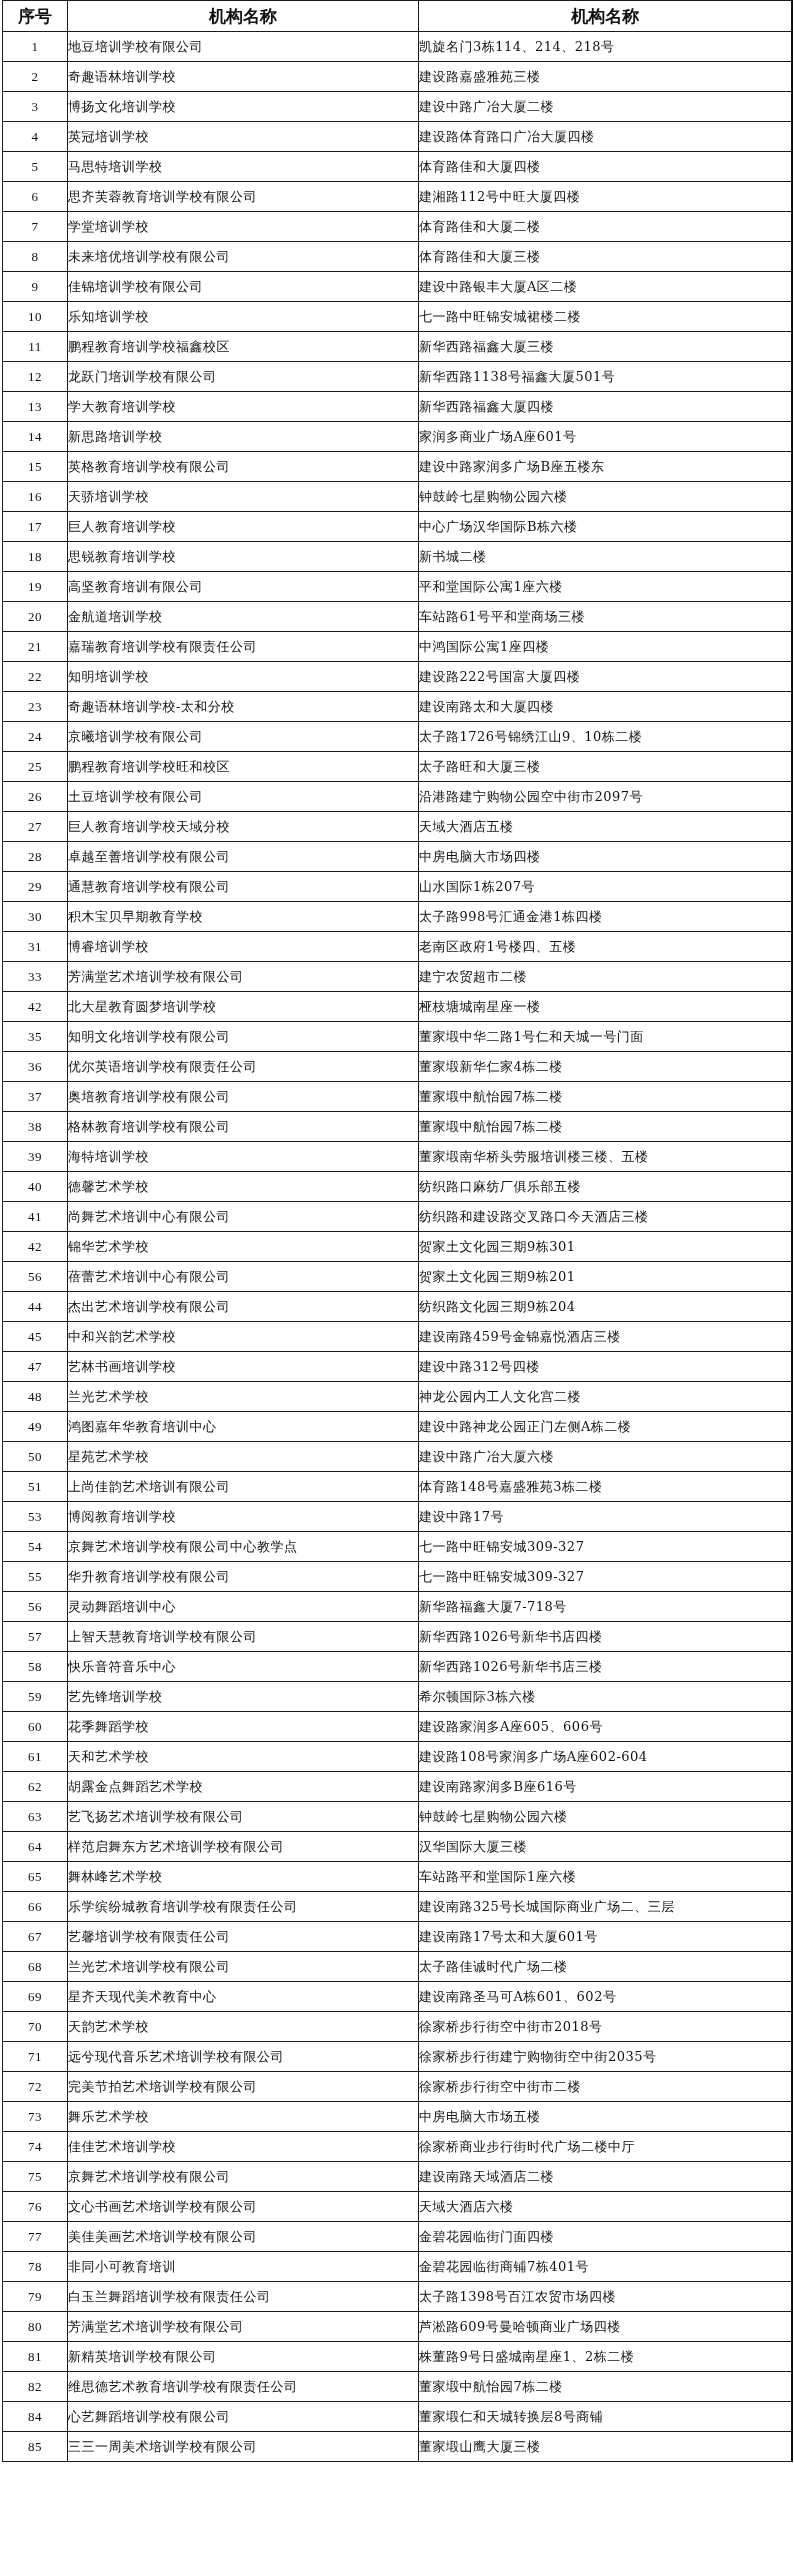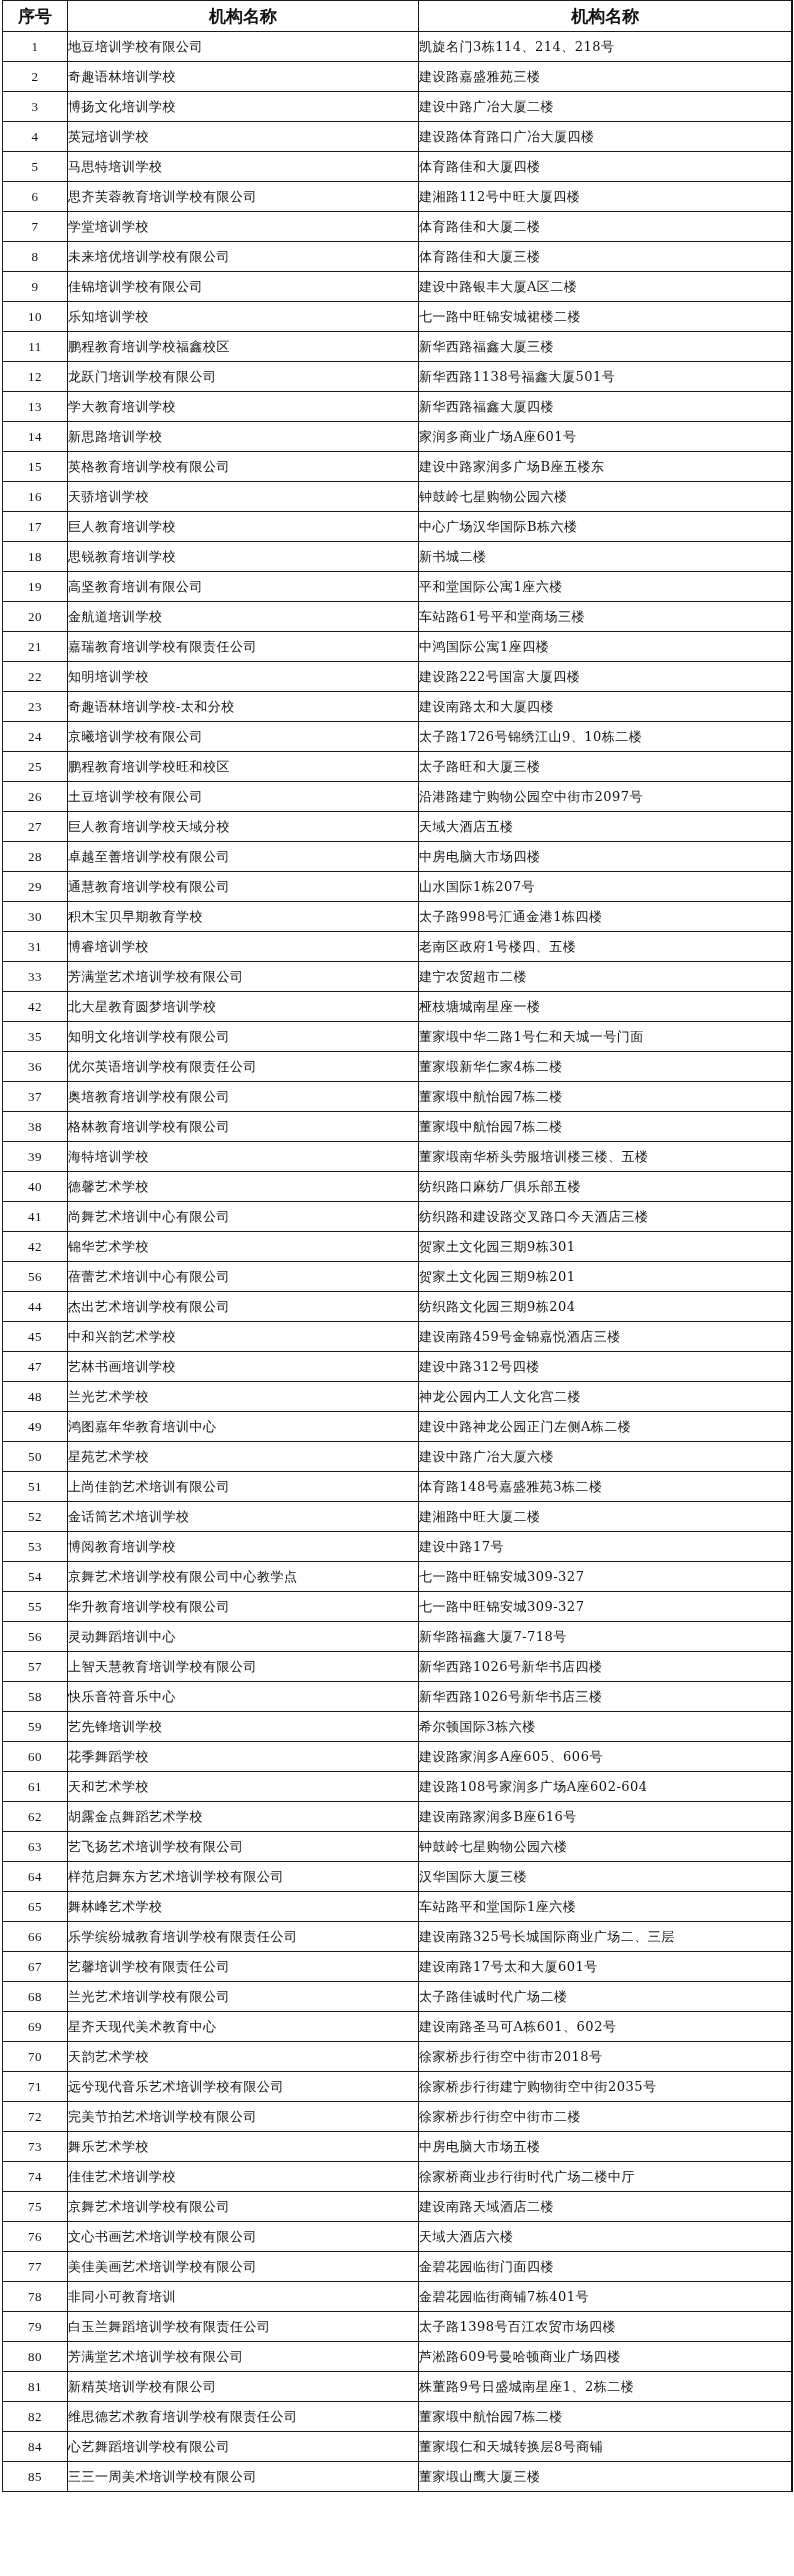--- a/index.html
+++ b/index.html
@@ -271,25 +271,20 @@
         <td class="idx">50</td>
         <td class="name">星苑艺术学校</td>
         <td class="addr">建设中路广冶大厦六楼</td>
       </tr>
       <tr>
         <td class="idx">51</td>
         <td class="name">上尚佳韵艺术培训有限公司</td>
         <td class="addr">体育路148号嘉盛雅苑3栋二楼</td>
       </tr>
       <tr>
-        <td class="idx">52</td>
-        <td class="name">金话筒艺术培训学校</td>
-        <td class="addr">建湘路中旺大厦二楼</td>
-      </tr>
-      <tr>
         <td class="idx">53</td>
         <td class="name">博阅教育培训学校</td>
         <td class="addr">建设中路17号</td>
       </tr>
       <tr>
         <td class="idx">54</td>
         <td class="name">京舞艺术培训学校有限公司中心教学点</td>
         <td class="addr">七一路中旺锦安城309-327</td>
       </tr>
       <tr>

